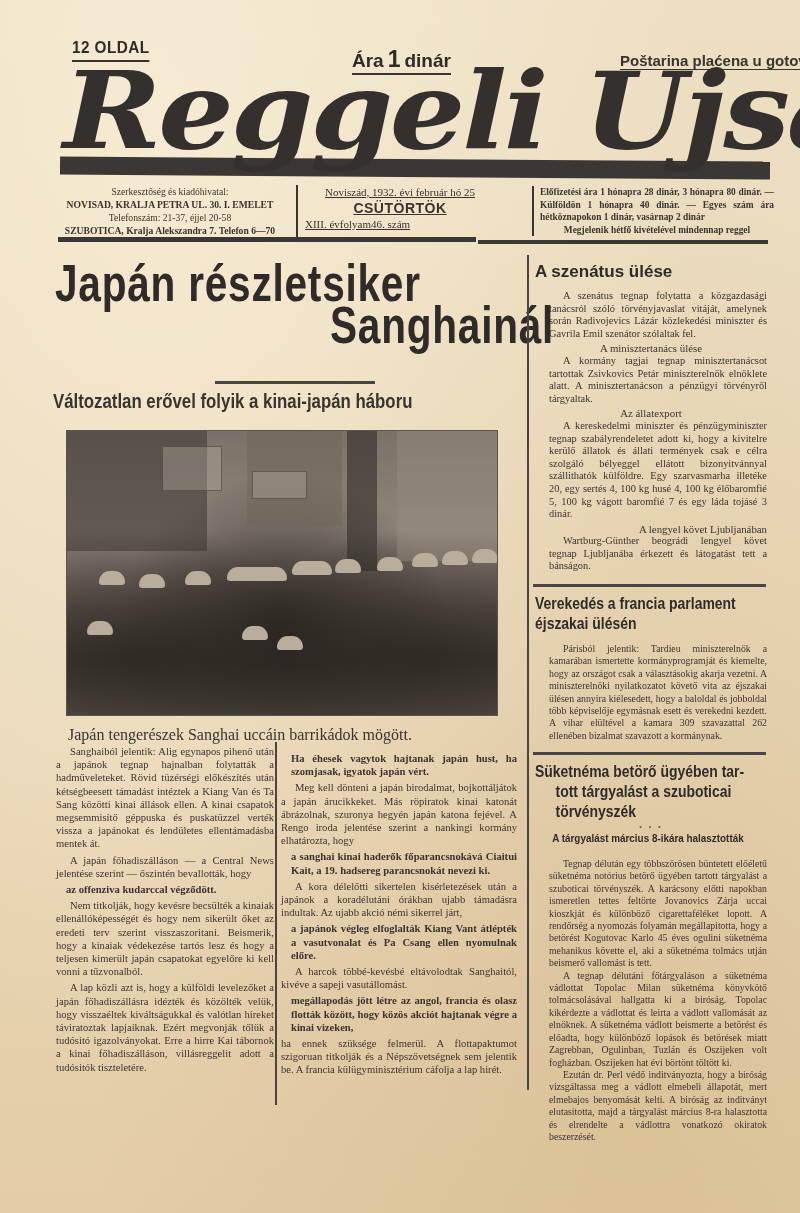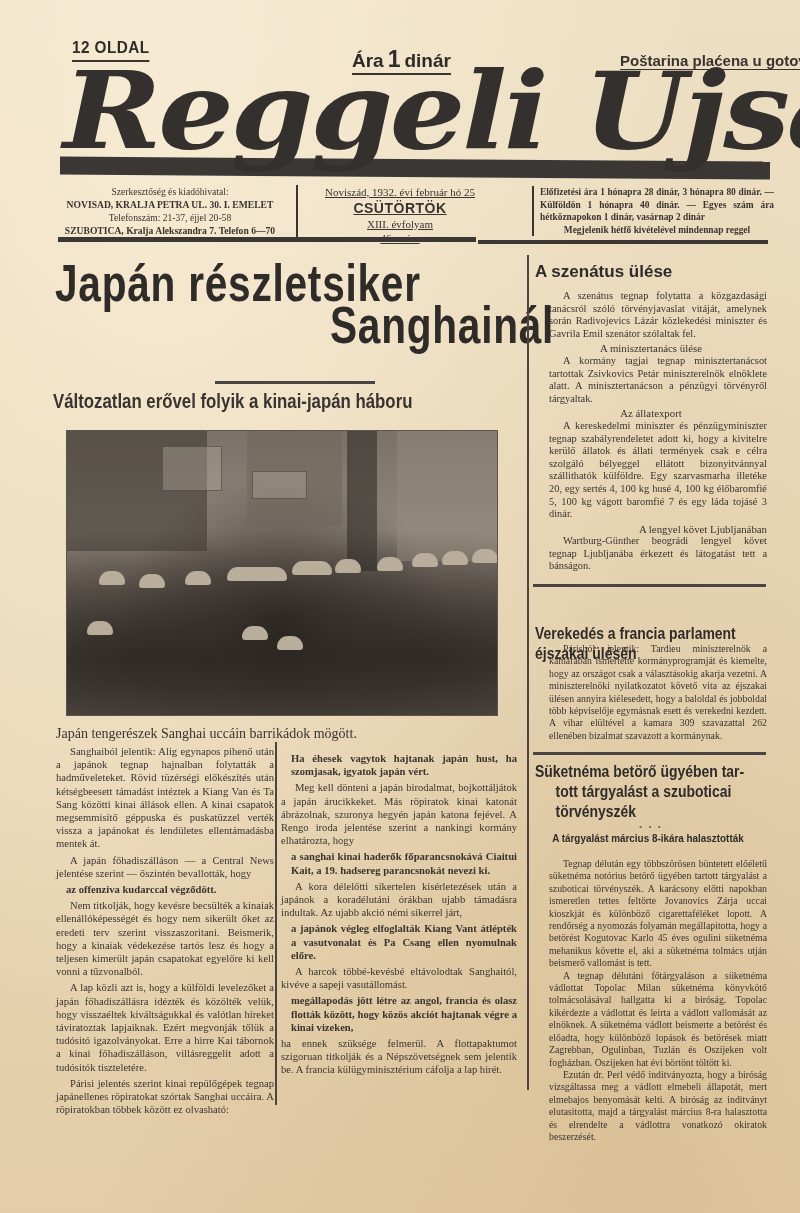--- a/index.html
+++ b/index.html
@@ -29,21 +29,21 @@
     font-size: 106px; color: #33302e; letter-spacing: -3px; white-space: nowrap;
     transform: scaleX(1.12); transform-origin: left;
   }
   .logo-bar { position: absolute; left: 5px; top: 97px; width: 710px; height: 18px; background: #3b3735; transform: rotate(0.4deg); }
 
   .imprint { left: 55px; top: 185px; width: 230px; font-size: 9.6px; line-height: 13px; text-align: center; color: #3a3430; }
   .imprint .strong { font-weight: 700; }
   .vrule { background: #3a3430; width: 1.5px; }
   .dateline { left: 305px; top: 185px; width: 190px; text-align: center; font-size: 11px; line-height: 14px; text-decoration: underline; }
   .dateline .day { font-family: "Liberation Sans", sans-serif; font-weight: 700; font-size: 14px; letter-spacing: 0.5px; margin: 2px 0; }
-  .dateline .row { display: flex; justify-content: flex-start; flex-direction: column; }
+  .dateline .row { display: flex; justify-content: flex-start; }
   .subs { left: 540px; top: 186px; width: 234px; font-size: 9.4px; line-height: 12.5px; font-weight: 700; text-align: justify; color: #3a3430; }
   .subs .last { text-align: center; }
 
   .hbar { background: #3b3735; height: 5px; }
 
   
   .hl1 { left: 55px; top: 253px; font-family: "Liberation Sans", sans-serif; font-weight: 700; font-size: 52px; color: #2f2b29; transform: scaleX(0.78); transform-origin: left; white-space: nowrap; letter-spacing: 1px; }
   .hl2 { left: 330px; top: 295px; font-family: "Liberation Sans", sans-serif; font-weight: 700; font-size: 52px; color: #2f2b29; transform: scaleX(0.78); transform-origin: left; white-space: nowrap; letter-spacing: 1px; }
   .hl-rule { left: 215px; top: 381px; width: 160px; height: 3px; background: #4a4542; }
   .subhl { left: 53px; top: 389px; font-family: "Liberation Sans", sans-serif; font-weight: 700; font-size: 21px; color: #3a3430; transform: scaleX(0.8); transform-origin: left; white-space: nowrap; }
@@ -53,21 +53,21 @@
     background:
       radial-gradient(ellipse at 50% 70%, rgba(40,35,30,0.85), rgba(40,35,30,0) 55%),
       radial-gradient(ellipse at 15% 80%, rgba(45,40,35,0.8), rgba(45,40,35,0) 40%),
       radial-gradient(ellipse at 85% 80%, rgba(45,40,35,0.8), rgba(45,40,35,0) 40%),
       linear-gradient(180deg, #7a7168 0%, #8e857b 35%, #6c635b 55%, #3f3833 80%, #5a524a 100%);
     overflow: hidden;
   }
   .photo .bldg { position: absolute; background: rgba(60,55,50,0.55); }
   .photo .win { position: absolute; background: rgba(190,180,165,0.35); border: 1px solid rgba(50,45,40,0.5); }
   .photo .helmet { position: absolute; width: 26px; height: 14px; border-radius: 13px 13px 4px 4px; background: #b9ad9c; }
-  .caption { left: 56px; top: 726px; font-size: 14px; color: #3a3430; white-space: nowrap; }
+  .caption { left: 68px; top: 726px; font-size: 16px; color: #3a3430; white-space: nowrap; }
 
   
   .col { font-size: 10.6px; line-height: 13.2px; text-align: justify; color: #3a3430; }
   .col p { text-indent: 14px; margin-bottom: 3px; }
   .col p.noind { text-indent: 0; }
   .col p.bold { font-weight: 700; text-indent: 0; padding-left: 10px; }
   .colA { left: 56px; top: 745px; width: 218px; }
   .colB { left: 281px; top: 752px; width: 236px; }
   .colrule { left: 275px; top: 742px; height: 363px; width: 1.5px; background: #4a4542; }
   .colrule2 { left: 527px; top: 255px; height: 835px; width: 1.5px; background: #4a4542; }
@@ -151,21 +151,20 @@
   <div class="helmet" style="left:210px;top:205px;"></div>
 </div>
 <div class="abs caption">Japán tengerészek Sanghai uccáin barrikádok mögött.</div>
 
 <div class="abs col colA">
   <p>Sanghaiból jelentik: Alig egynapos pihenő után a japánok tegnap hajnalban folytatták a hadműveleteket. Rövid tüzérségi előkészítés után kétségbeesett támadást intéztek a Kiang Van és Ta Sang közötti kinai állások ellen. A kinai csapatok megsemmisítő géppuska és puskatüzzel verték vissza a japánokat és lendületes ellentámadásba mentek át.</p>
   <p>A japán főhadiszálláson — a Central News jelentése szerint — őszintén bevallották, hogy</p>
   <p class="bold">az offenziva kudarccal végződött.</p>
   <p>Nem titkolják, hogy kevésre becsülték a kinaiak ellenállóképességét és hogy nem sikerült őket az eredeti terv szerint visszaszoritani. Beismerik, hogy a kinaiak védekezése tartós lesz és hogy a teljesen kimerült japán csapatokat egyelőre ki kell vonni a tűzvonalból.</p>
   <p>A lap közli azt is, hogy a külföldi levelezőket a japán főhadiszállásra idézték és közölték velük, hogy visszaéltek kiváltságukkal és valótlan híreket táviratoztak lapjaiknak. Ezért megvonják tőlük a tudósitó igazolványokat. Erre a hirre Kai tábornok a kinai főhadiszálláson, villásreggelit adott a tudósitók tiszteletére.</p>
-  <p>Párisi jelentés szerint kinai repülőgépek tegnap japánellenes röpiratokat szórtak Sanghai uccáira. A röpiratokban többek között ez olvasható:</p>
 </div>
 <div class="abs colrule"></div>
 <div class="abs col colB">
   <p class="bold">Ha éhesek vagytok hajtanak japán hust, ha szomjasak, igyatok japán vért.</p>
   <p>Meg kell dönteni a japán birodalmat, bojkottáljátok a japán árucikkeket. Más röpiratok kinai katonát ábrázolnak, szuronya hegyén japán katona fejével. A Rengo iroda jelentése szerint a nankingi kormány elhatározta, hogy</p>
   <p class="bold">a sanghai kinai haderők főparancsnokává Ciaitui Kait, a 19. hadsereg parancsnokát nevezi ki.</p>
   <p>A kora délelőtti sikertelen kisérletezések után a japánok a koradélutáni órákban ujabb támadásra indultak. Az ujabb akció némi sikerrel járt,</p>
   <p class="bold">a japánok végleg elfoglalták Kiang Vant átlépték a vasutvonalat és Pa Csang ellen nyomulnak előre.</p>
   <p>A harcok többé-kevésbé eltávolodtak Sanghaitól, kivéve a sapeji vasutállomást.</p>
   <p class="bold">megállapodás jött létre az angol, francia és olasz flották között, hogy közös akciót hajtanak végre a kinai vizeken,</p>
@@ -179,21 +178,21 @@
   <p>A szenátus tegnap folytatta a közgazdasági tanácsról szóló törvényjavaslat vitáját, amelynek során Radivojevics Lázár közlekedési miniszter és Gavrila Emil szenátor szólaltak fel.</p>
   <div class="r-sub">A minisztertanács ülése</div>
   <p>A kormány tagjai tegnap minisztertanácsot tartottak Zsivkovics Petár miniszterelnök elnöklete alatt. A minisztertanácson a pénzügyi törvényről tárgyaltak.</p>
   <div class="r-sub">Az állatexport</div>
   <p>A kereskedelmi miniszter és pénzügyminiszter tegnap szabályrendeletet adott ki, hogy a kivitelre kerülő állatok és állati termények csak e célra szolgáló bélyeggel ellátott bizonyitvánnyal szállithatók külföldre. Egy szarvasmarha illetéke 20, egy sertés 4, 100 kg husé 4, 100 kg élőbaromfié 5, 100 kg vágott baromfié 7 és egy láda tojásé 3 dinár.</p>
   <div class="r-sub" style="text-align:right;font-family:Liberation Serif, serif;">A lengyel követ Ljubljanában</div>
   <p>Wartburg-Günther beográdi lengyel követ tegnap Ljubljanába érkezett és látogatást tett a bánságon.</p>
 </div>
 
 <div class="abs rbar" style="top:584px;"></div>
-<div class="abs right" style="top:624px;">
+<div class="abs right" style="top:594px;">
   <div class="r-h2">Verekedés a francia parlament</div>
   <div class="r-h2">éjszakai ülésén</div>
 </div>
 <div class="abs right r-body small" style="top:643px;">
   <p>Párisból jelentik: Tardieu miniszterelnök a kamarában ismertette kormányprogramját és kiemelte, hogy az országot csak a választásokig akarja vezetni. A miniszterelnöki nyilatkozatot követő vita az éjszakai ülésen annyira kiélesedett, hogy a baloldal és jobboldal több képviselője egymásnak esett és verekedni kezdett. A vihar elültével a kamara 309 szavazattal 262 ellenében bizalmat szavazott a kormánynak.</p>
 </div>
 
 <div class="abs rbar" style="top:752px;"></div>
 <div class="abs right" style="top:762px;">
   <div class="r-h2">Süketnéma betörő ügyében tar-</div>

